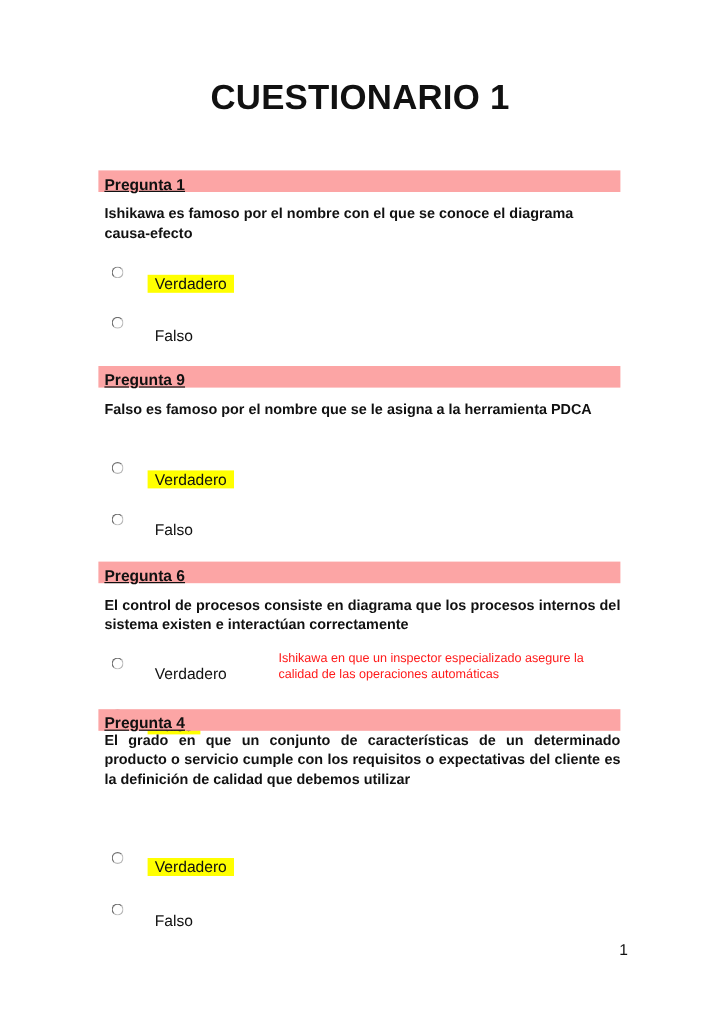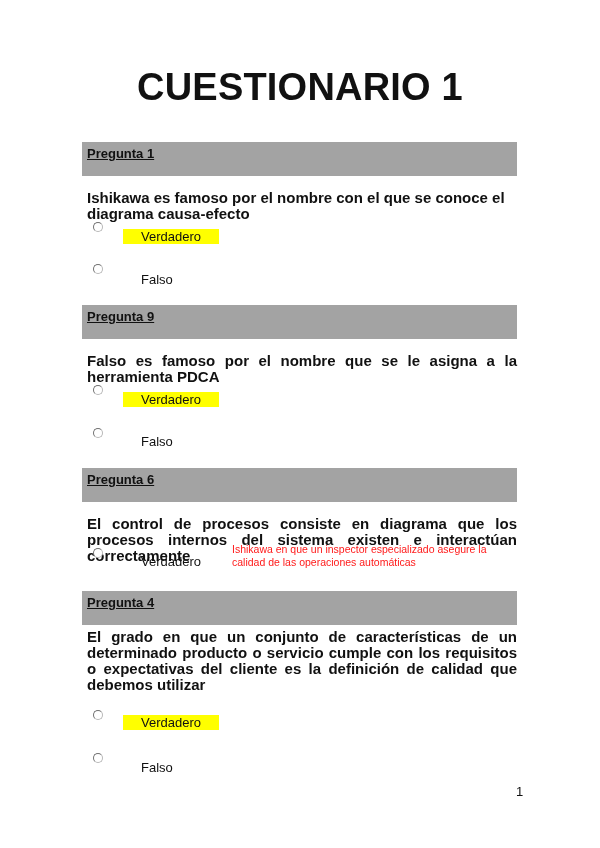--- a/index.html
+++ b/index.html
@@ -2,44 +2,43 @@
 <html><head>
 <meta charset="utf-8">
 <style>
   html, body { margin: 0; padding: 0; background: #ffffff; }
   body {
     width: 600px; height: 848px; position: relative; overflow: hidden;
     font-family: "Liberation Sans", sans-serif; color: #111;
   }
   .title {
     position: absolute; left: 0; width: 600px; top: 66px;
-    text-align: center; font-weight: bold; font-size: 38px; letter-spacing: 0.2px;
+    text-align: center; font-weight: bold; font-size: 29px; letter-spacing: 0.2px;
   }
   .q-header {
-    position: absolute; left: 82px; width: 435px; height: 34px;
-    background: #a3a3a3;
+    position: absolute; left: 82px; width: 435px; height: 18px;
+    background: #fca5a5;
   }
   .q-header span {
     position: absolute; left: 5px; top: 4px;
     font-weight: bold; font-size: 13px; text-decoration: underline;
   }
   .q-text {
     position: absolute; left: 87px; width: 430px;
-    font-weight: bold; font-size: 15px; line-height: 16px;
+    font-weight: bold; font-size: 12px; line-height: 16px;
     text-align: justify;
-    margin-top: 20px;
   }
   .radio {
     position: absolute; width: 10px; height: 10px; left: 93px;
     border-radius: 50%;
     border: 1px solid #b8b8b8; border-top-color: #707070; border-left-color: #707070;
     box-sizing: border-box; background: #fff;
   }
   .opt {
-    position: absolute; left: 123px; font-size: 13px; line-height: 15px; padding: 0 18px; text-align: center;
+    position: absolute; left: 123px; font-size: 13px; line-height: 15px; padding: 0 6px; text-align: center;
   }
   .hl { background: #ffff00; }
   .note {
     position: absolute; left: 232px; width: 290px; top: 543px;
     color: #ff1a1a; font-size: 10.5px; line-height: 13px;
   }
   .page-num {
     position: absolute; left: 516px; top: 784px; font-size: 13px;
   }
 </style>

